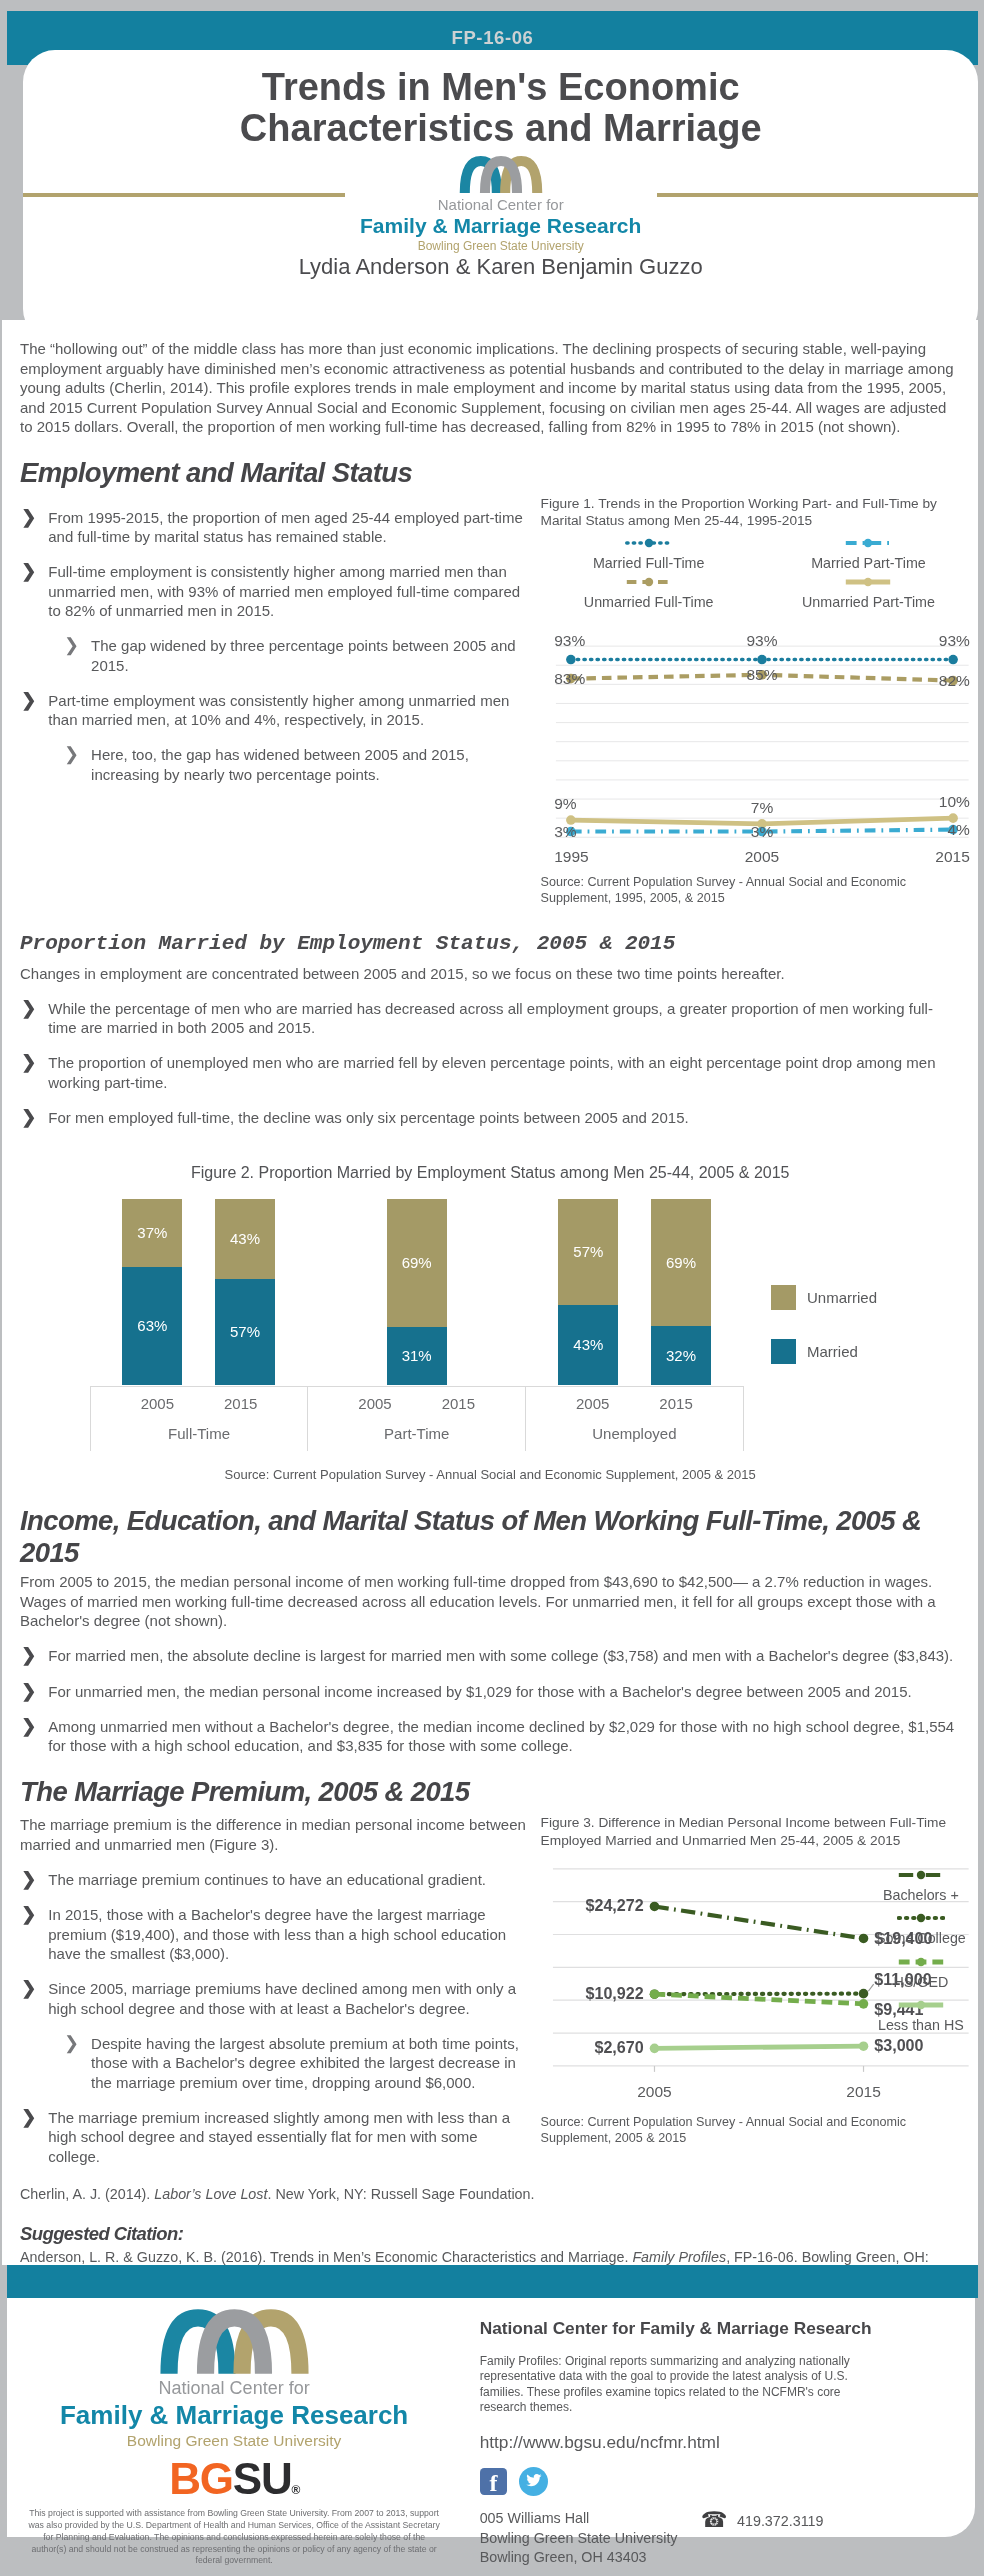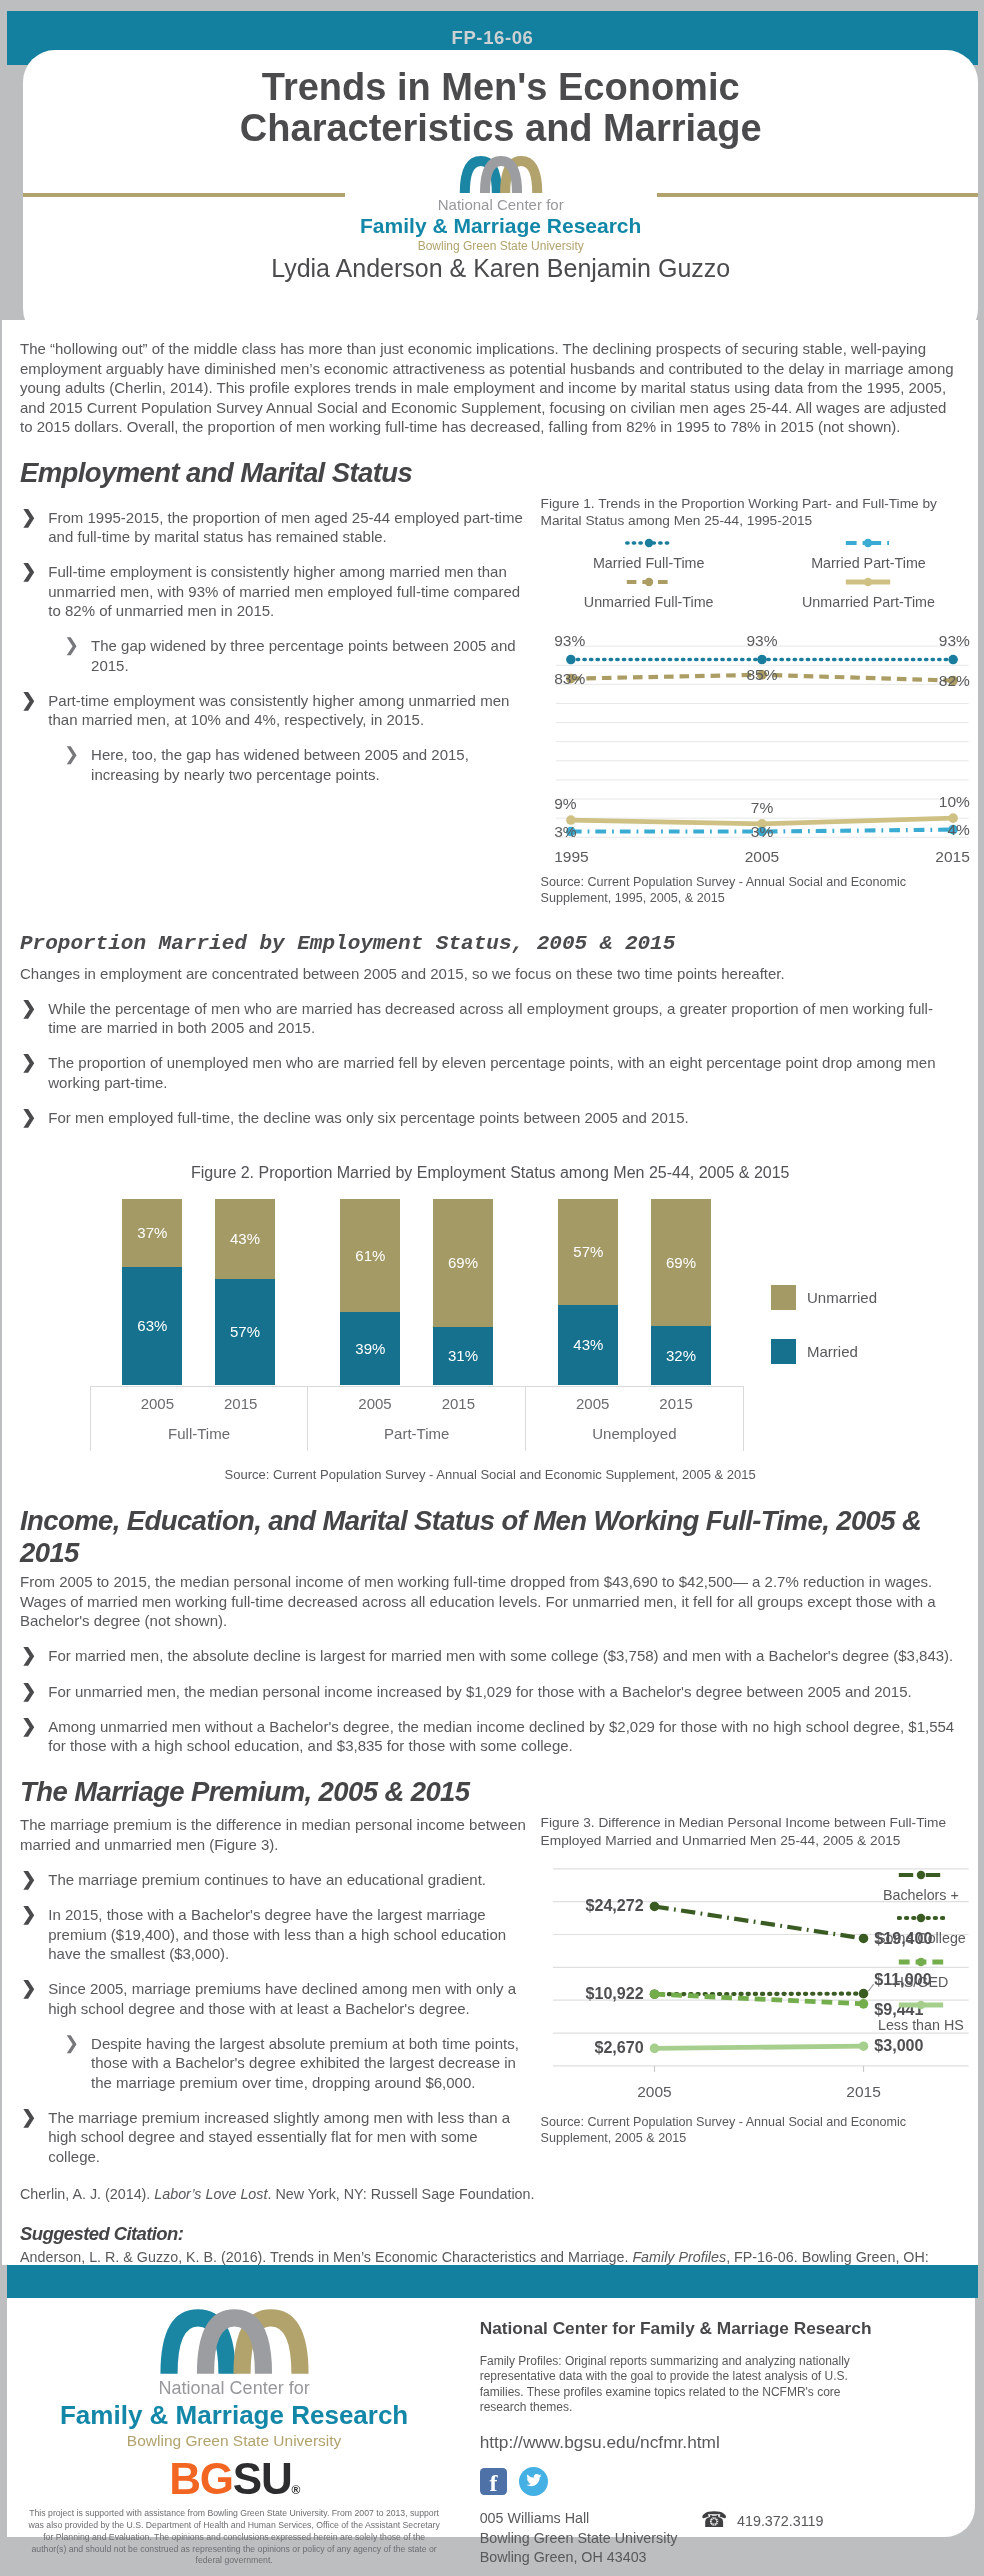--- a/index.html
+++ b/index.html
@@ -10,21 +10,21 @@
              display:flex;align-items:center;justify-content:center;}
   .fp-id{color:#ccd1d3;font-size:18.5px;font-weight:600;letter-spacing:0.6px;}
   .header-white{position:absolute;top:50px;left:23px;right:6.6px;height:291px;background:#ffffff;text-align:center;border-radius:32px;}
   .doc-title{margin:16.7px 0 3.6px;font-size:38px;line-height:1.08;font-weight:bold;color:#4b4b4e;letter-spacing:0px;}
   .logo-wrap{position:relative;height:94px;margin-top:6px;}
   .logo-rule{position:absolute;top:38px;left:0;right:0;height:4.2px;background:#b2a36d;}
   .logo-box{position:relative;display:inline-block;background:#fff;padding:0 15.5px;}
   .logo-nc{font-size:15px;color:#96989b;margin-top:1.2px;}
   .logo-fmr{font-size:21px;font-weight:bold;color:#1387a8;margin-top:0.6px;}
   .logo-bgsu-sub{font-size:12px;color:#b2a36d;margin-top:1.2px;}
-  .authors{font-size:25px;color:#4b4b4e;margin-top:4.8px;}
+  .authors{font-size:22px;color:#4b4b4e;margin-top:4.8px;}
 
   
   .body-wrap{position:absolute;top:320px;left:2px;right:6.6px;height:1945px;background:#ffffff;
              overflow:hidden;padding:15.5px 18px 0;box-sizing:border-box;color:#58595b;}
   .intro{font-size:15px;line-height:1.3;margin:3.6px 0 0;}
   h2.sec{font-size:27.5px;font-weight:bold;color:#454548;font-stretch:condensed;letter-spacing:-0.6px;margin:20.3px 0 3.6px;font-style:italic;}
   h2.sec.small{font-size:18.5px;margin:18px 0 2.4px;}
   h3.sec-italic{font-size:21px;font-weight:bold;font-style:italic;color:#4b4b4e;margin:26px 0 8.4px;font-family:Liberation Mono, monospace;}
   .twocol{display:flex;align-items:flex-start;}
   .col-text{flex:0 0 511px;}
@@ -256,24 +256,20 @@
                   <div class="f2-seg" style="background: rgb(164, 154, 102); flex-basis: 37%;">37%</div>
                   <div class="f2-seg" style="background: rgb(22, 113, 142); flex-basis: 63%;">63%</div>
                 </div>
                 <div class="f2-bar">
                   <div class="f2-seg" style="background: rgb(164, 154, 102); flex-basis: 43%;">43%</div>
                   <div class="f2-seg" style="background: rgb(22, 113, 142); flex-basis: 57%;">57%</div>
                 </div>
               </div>
               <div class="f2-group">
                 <div class="f2-bar">
-                  <div class="f2-seg" style="background: rgb(164, 154, 102); flex-basis: 61%;">61%</div>
-                  <div class="f2-seg" style="background: rgb(22, 113, 142); flex-basis: 39%;">39%</div>
-                </div>
-                <div class="f2-bar">
                   <div class="f2-seg" style="background: rgb(164, 154, 102); flex-basis: 69%;">69%</div>
                   <div class="f2-seg" style="background: rgb(22, 113, 142); flex-basis: 31%;">31%</div>
                 </div>
               </div>
               <div class="f2-group">
                 <div class="f2-bar">
                   <div class="f2-seg" style="background: rgb(164, 154, 102); flex-basis: 57%;">57%</div>
                   <div class="f2-seg" style="background: rgb(22, 113, 142); flex-basis: 43%;">43%</div>
                 </div>
                 <div class="f2-bar">

